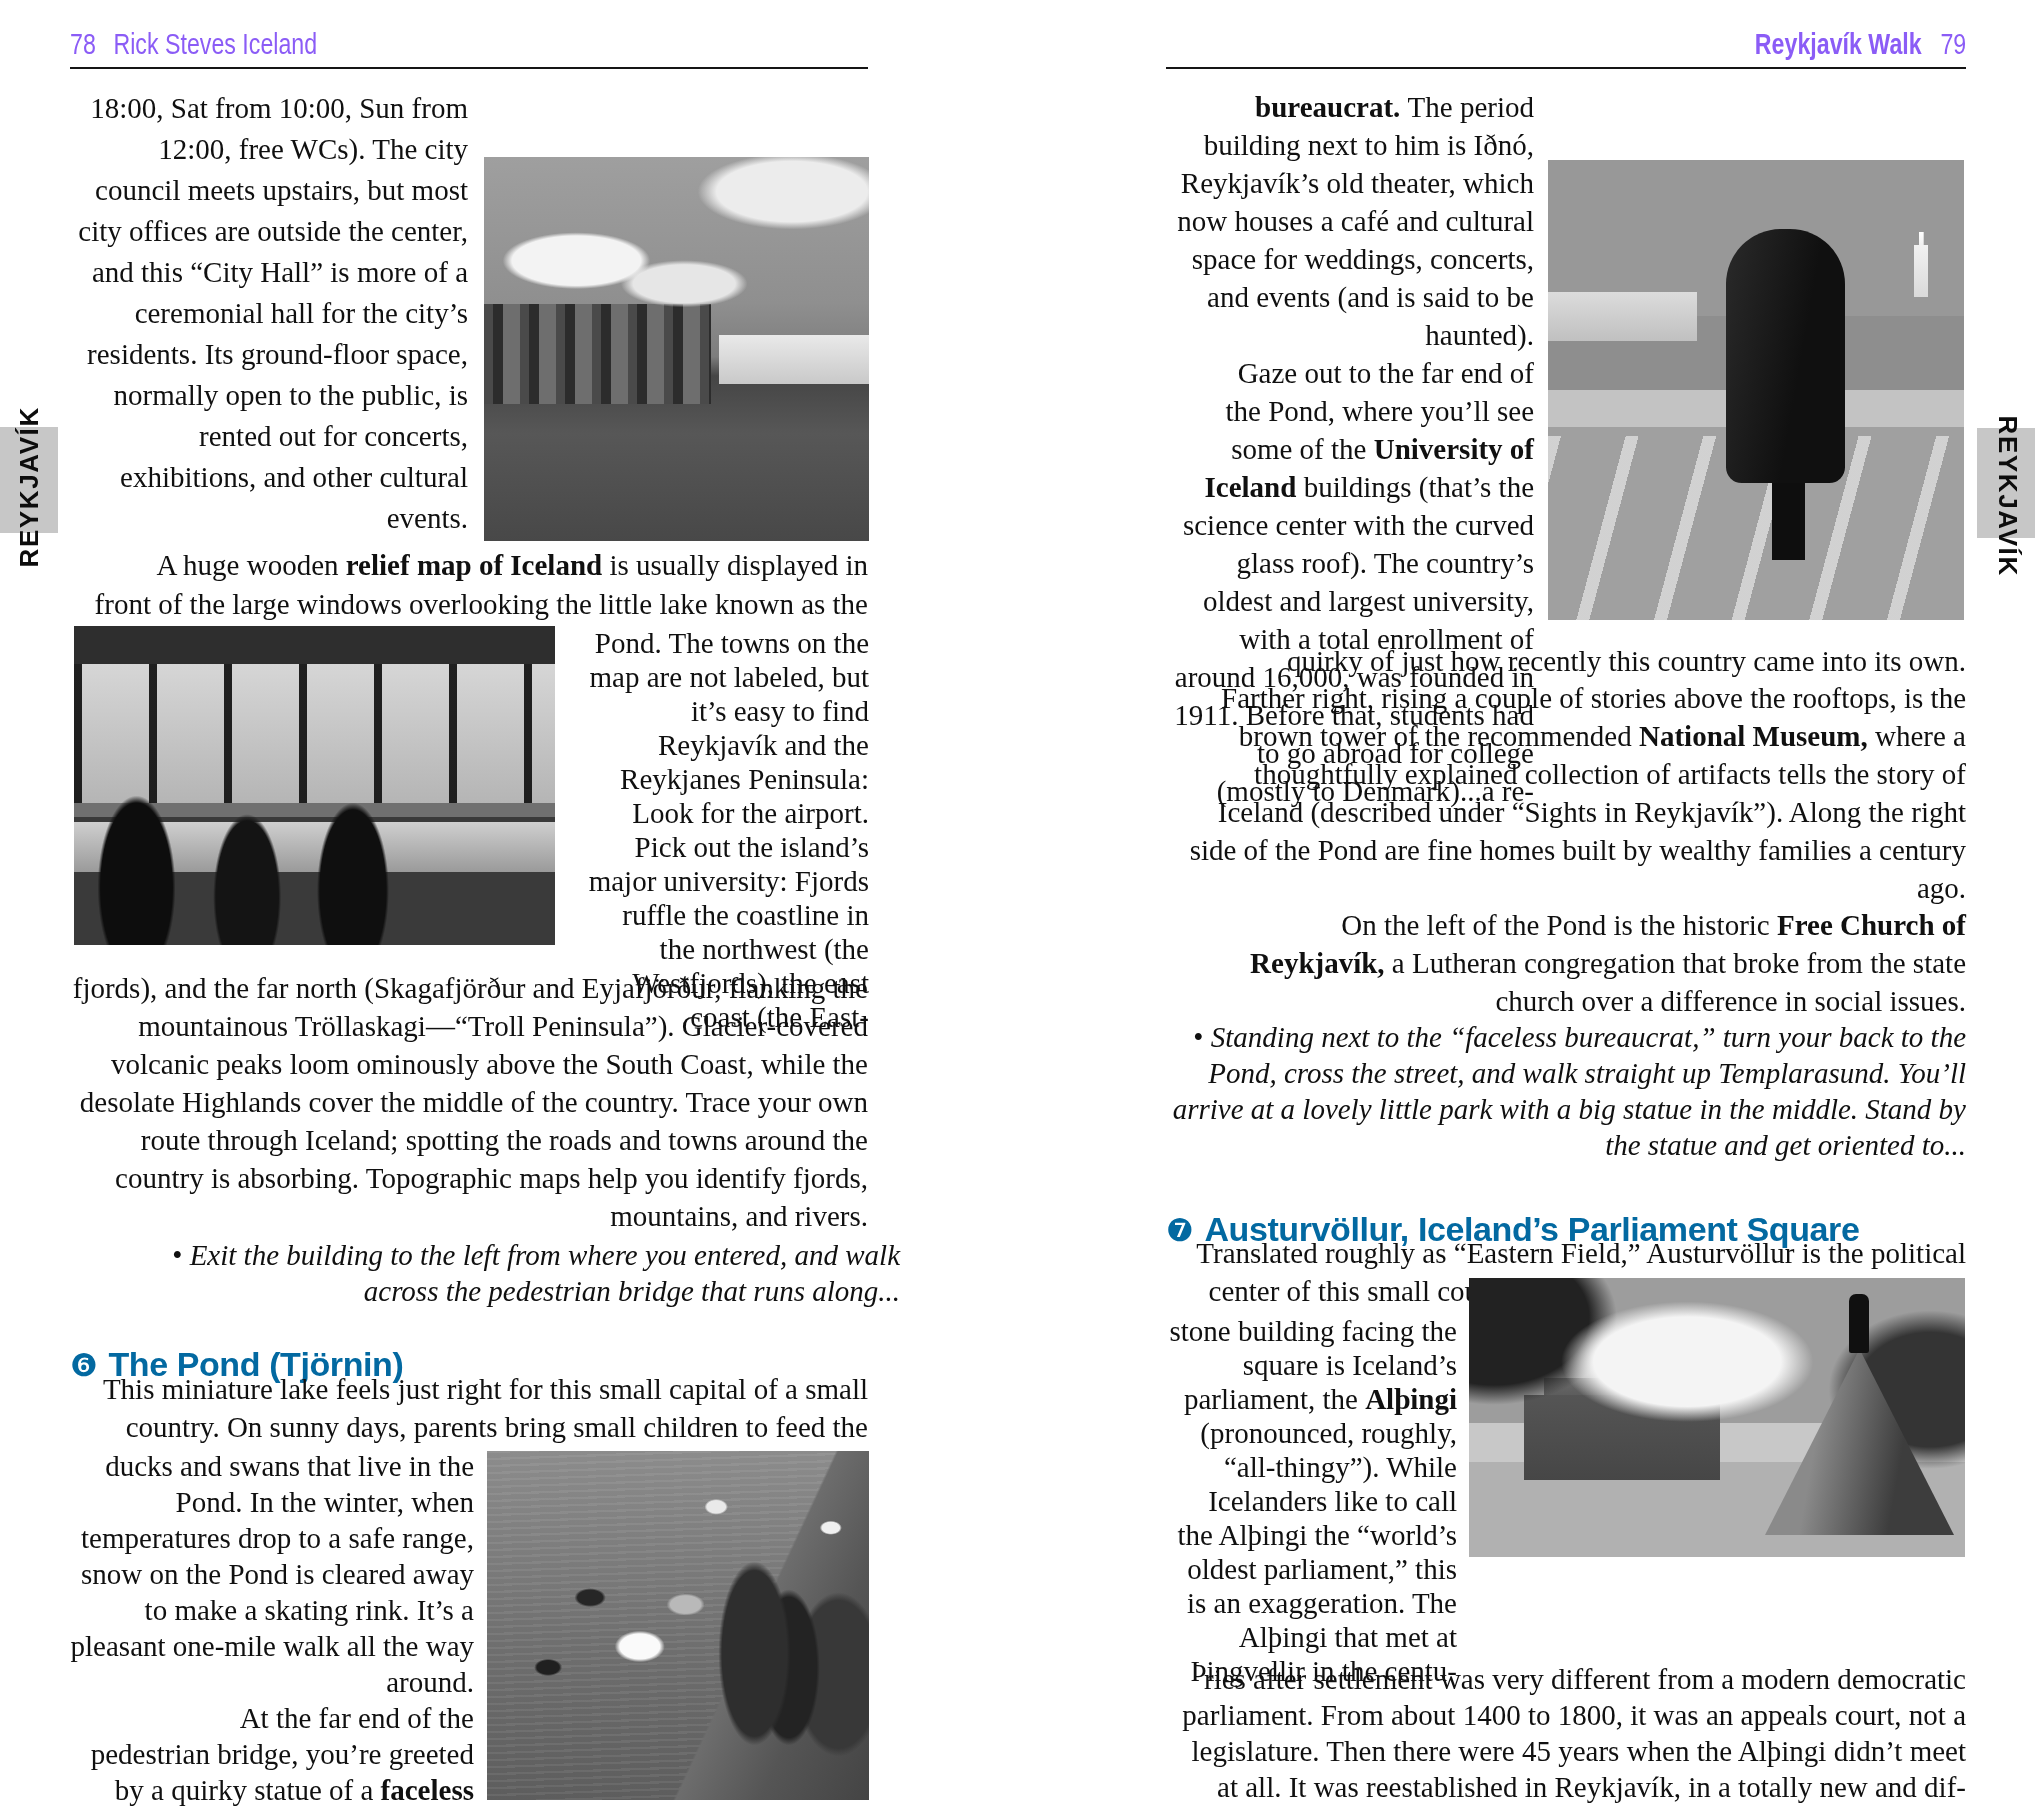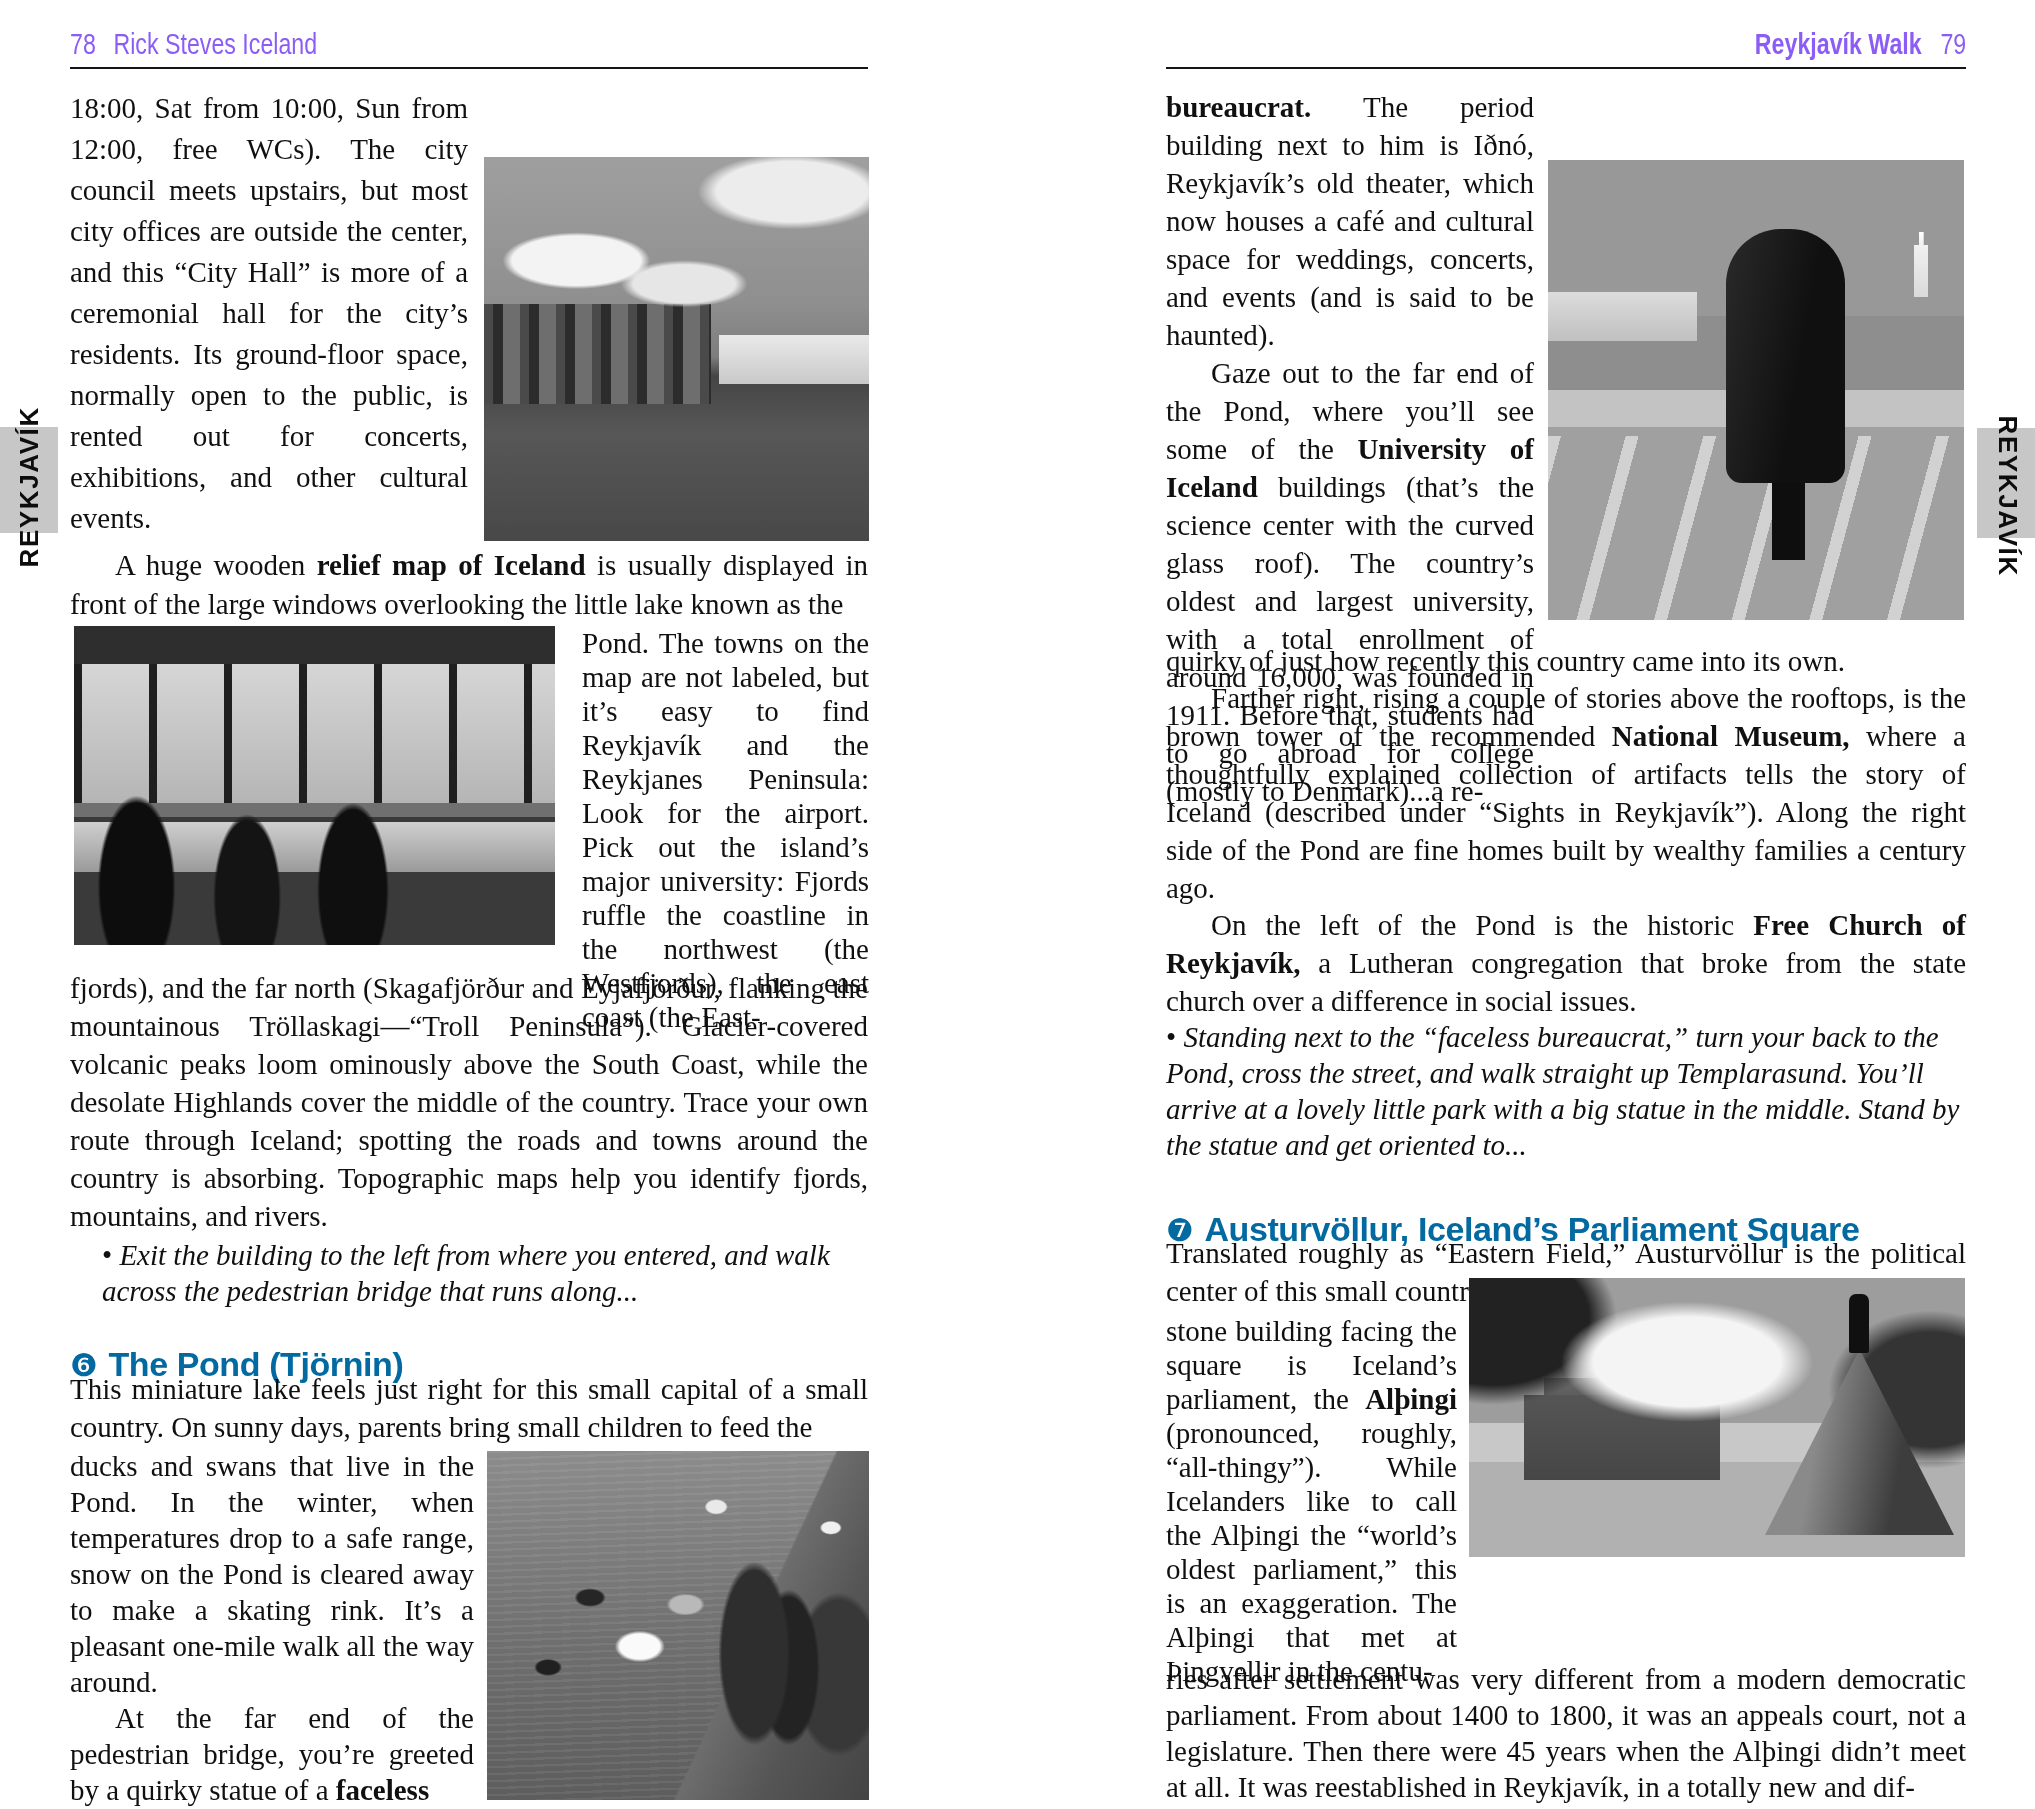--- a/index.html
+++ b/index.html
@@ -23,21 +23,21 @@
   .tabbg{position:absolute;background:#c7c7c7;}
   .tabbgL{left:0;top:427px;width:58px;height:106px;}
   .tabbgR{left:1977px;top:428px;width:58px;height:110px;}
   .tabtxt{position:absolute;width:149px;height:28px;text-align:center;
           font-family:"Liberation Sans",sans-serif;font-weight:700;font-size:26px;
           letter-spacing:1.6px;color:#0d0d0d;white-space:nowrap;}
   .tabtxtL{left:-47px;top:479px;transform:rotate(-90deg);}
   .tabtxtR{left:1934px;top:476px;transform:rotate(90deg);}
   
   .tb{position:absolute;font-size:29px;line-height:38px;text-align:justify;color:#101010;}
-  .tb p{margin:0;}
+  .tb p{margin:0;text-align:right;}
   .tb p.ind{text-indent:45px;}
   .b{font-weight:700;}
   .i{font-style:italic;}
   #col1{left:70px;top:88px;width:398px;line-height:41px;}
   #para-relief{left:70px;top:546px;width:798px;line-height:39px;}
   #col2{left:582px;top:626px;width:287px;line-height:34px;}
   #para-fjords{left:70px;top:969px;width:798px;}
   #direction1{left:70px;top:1237px;width:798px;line-height:36px;text-align:left;margin-left:32px;}
   #para-pond-intro{left:70px;top:1370px;width:798px;}
   #col3{left:70px;top:1448px;width:404px;line-height:36px;}

